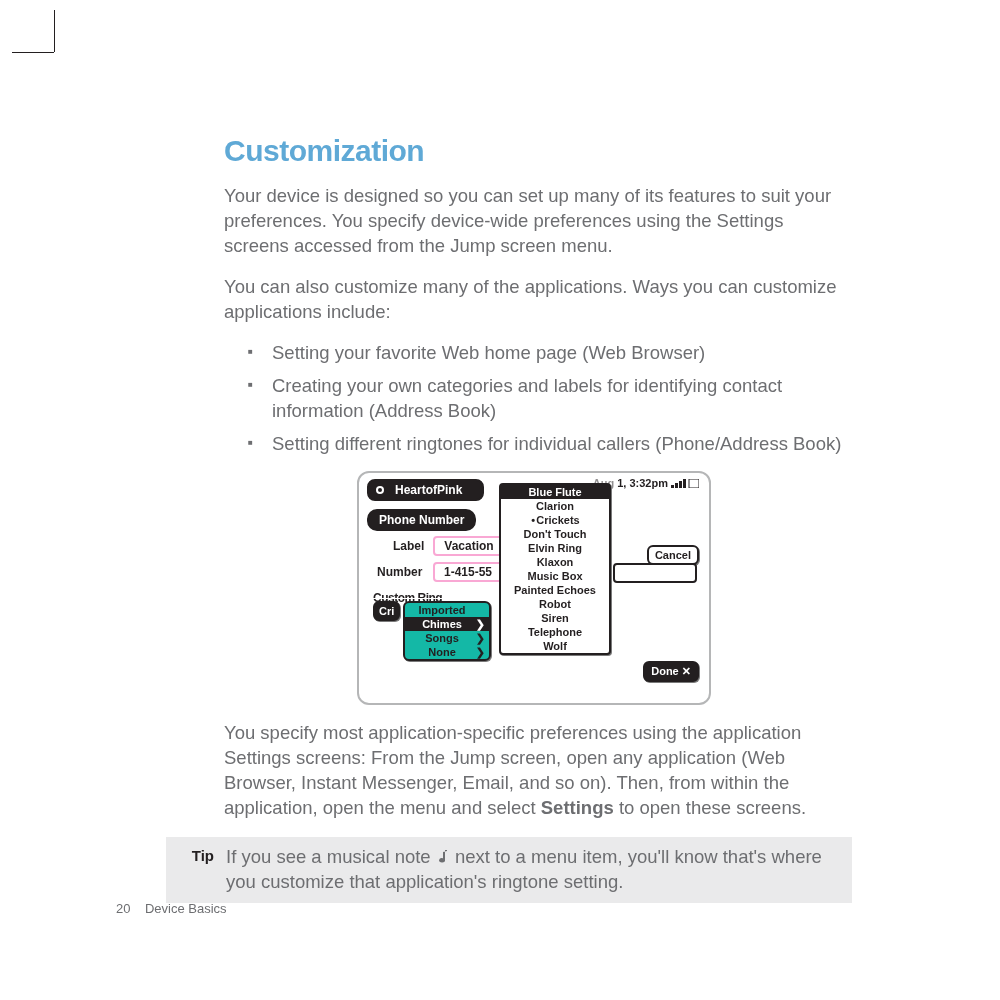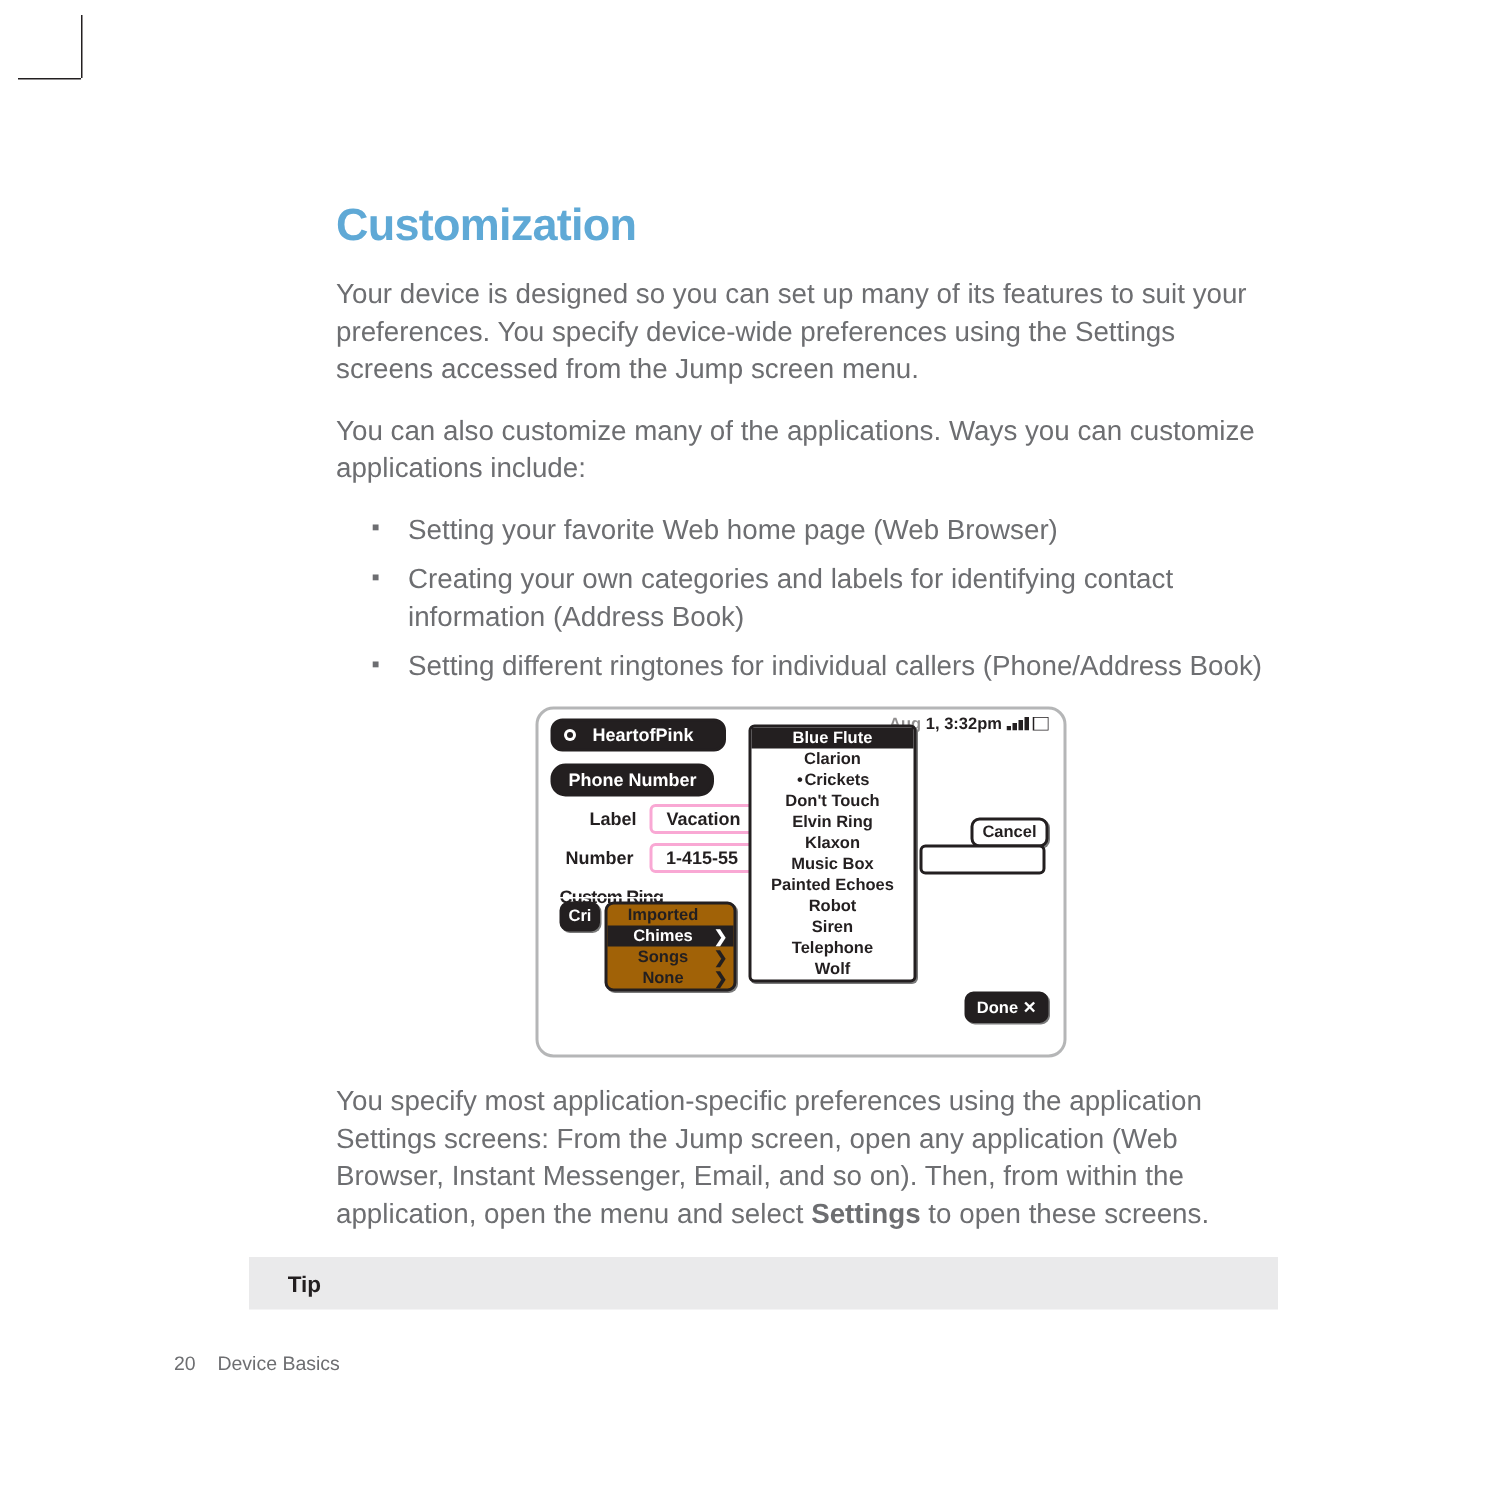--- a/index.html
+++ b/index.html
@@ -92,21 +92,21 @@
   }
   .tab.inverse { background: #231f20; color: #fff; }
   .tab .dot { position: absolute; left: 6px; top: 4px; width: 10px; height: 10px; }
   .status { position: absolute; top: 4px; right: 10px; font-size: 11px; font-weight: 900; color: #231f20; }
   .lbl { position: absolute; font-size: 12px; font-weight: 900; color: #231f20; }
   .field { position: absolute; border: 2px solid #f9a8d4; border-radius: 4px; font-size: 12px; font-weight: 900; color: #231f20; padding: 0 4px; background: #fff; height: 16px; line-height: 16px; }
   .btn { position: absolute; border: 2px solid #231f20; border-radius: 6px; font-size: 11px; font-weight: 900; color: #231f20; padding: 2px 6px; background: #fff; box-shadow: 1px 1px 0 #7a7a7a; }
   .btn.inverse { background: #231f20; color: #fff; }
   .submenu {
     position: absolute;
-    background: #a16207;
+    background: #14b8a6;
     border: 2px solid #231f20;
     border-radius: 6px;
     box-shadow: 1px 1px 0 #7a7a7a;
   }
   .submenu .row { font-size: 11px; font-weight: 900; color: #231f20; padding: 1px 16px 1px 6px; position: relative; white-space: nowrap; }
   .submenu .row.sel { background: #231f20; color: #fff; }
   .submenu .row .arrow { position: absolute; right: 4px; top: 1px; }
   .ringlist {
     position: absolute;
     background: #fff;
@@ -239,19 +239,26 @@
         <div class="btn inverse" style="top:176px; right:10px;margin-top:12px;">Done ✕</div>
       </div>
     </div>
 
     <p class="body">
       <span>You specify most application-specific preferences using the application Settings screens: From the Jump screen, open any application (Web Browser, Instant Messenger, Email, and so on). Then, from within the application, open the menu and select </span><b class="settings">Settings</b><span> to open these screens.</span>
     </p>
 
     <div class="tip-row">
       <div class="tip-label">Tip</div>
+      <div class="tip-text">
+        <span>If you see a musical note </span>
+        <svg class="note-icon" viewBox="0 0 14 16">
+          <path d="M9 1 L9 11 A3 2.2 0 1 1 7 9.2 L7 3 L11 2 L11 1 Z" fill="#6d6e71"></path>
+        </svg>
+        <span> next to a menu item, you'll know that's where you customize that application's ringtone setting.</span>
+      </div>
     </div>
   </div>
 
   <div class="footer">
     <span>20</span>&nbsp;&nbsp;&nbsp;&nbsp;<span>Device Basics</span>
   </div>
 </div>
 
 </body></html>

